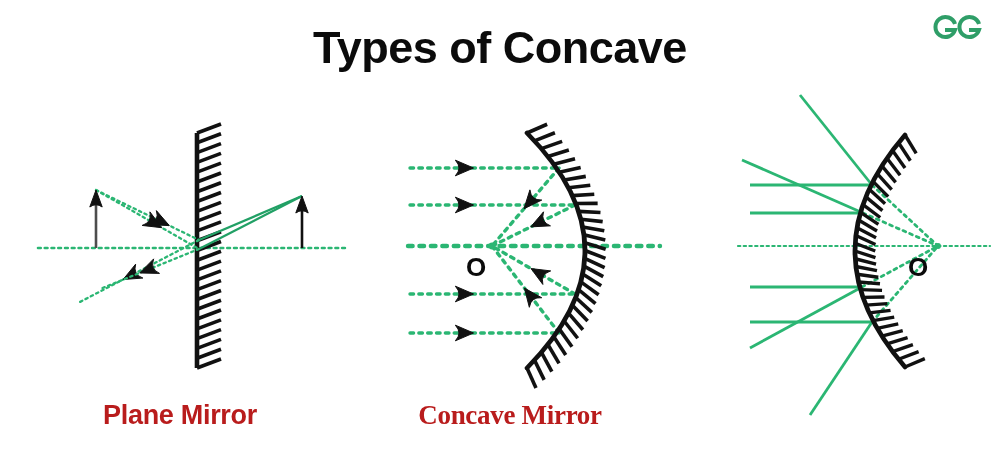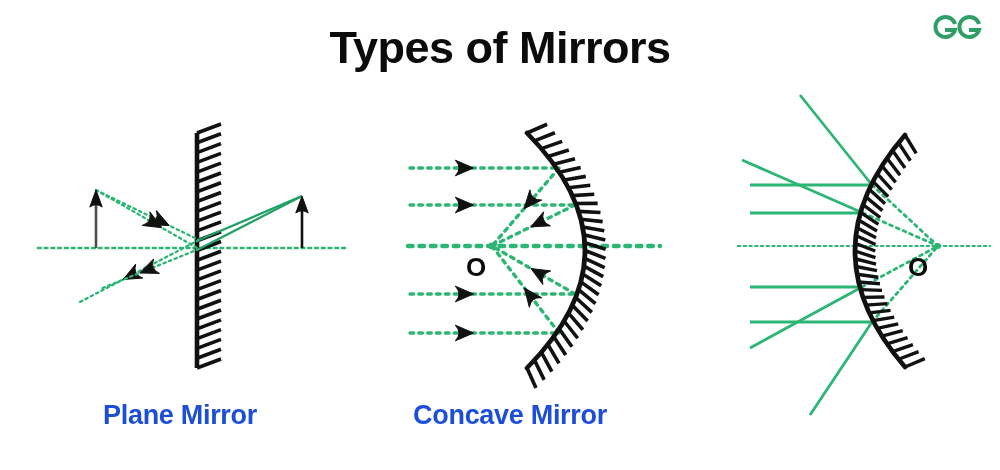--- a/index.html
+++ b/index.html
@@ -31,46 +31,46 @@
     right: 16px;
     top: 10px;
     width: 52px;
     height: 34px;
   }
   .caption {
     position: absolute;
     top: 400px;
     font-size: 27px;
     font-weight: bold;
-    color: #1d4ed8;
+    color: #b91c1c;
     text-align: center;
     letter-spacing: -0.3px;
   }
   #cap-plane  { left: 20px;  width: 320px; }
-  #cap-concave{ left: 350px; width: 320px; }
+  #cap-concave{ left: 350px; width: 320px; font-family: Liberation Serif, serif; }
   #cap-convex { left: 680px; width: 320px; }
   #diagrams {
     position: absolute;
     left: 0; top: 0;
     width: 1000px;
     height: 470px;
   }
   .focus-label {
     font-family: "Liberation Sans", sans-serif;
     font-size: 26px;
     font-weight: bold;
     fill: #0b0b0b;
   }
 </style>
 </head>
 <body>
 
 <div id="page">
 
-  <div id="title">Types of Mirrors</div>
+  <div id="title">Types of Concave</div>
 
   <svg id="logo" viewBox="0 0 104 60" aria-hidden="true">
     <g fill="none" stroke="#2f9e68" stroke-width="8">
       <path d="M46 24 A20 20 0 1 0 46 36 L26 36" stroke-linecap="butt"></path>
       <path d="M94 24 A20 20 0 1 0 94 36 L74 36" stroke-linecap="butt"></path>
     </g>
   </svg>
 
   <svg id="diagrams" viewBox="0 0 1000 470">
     <g id="svg-plane">

